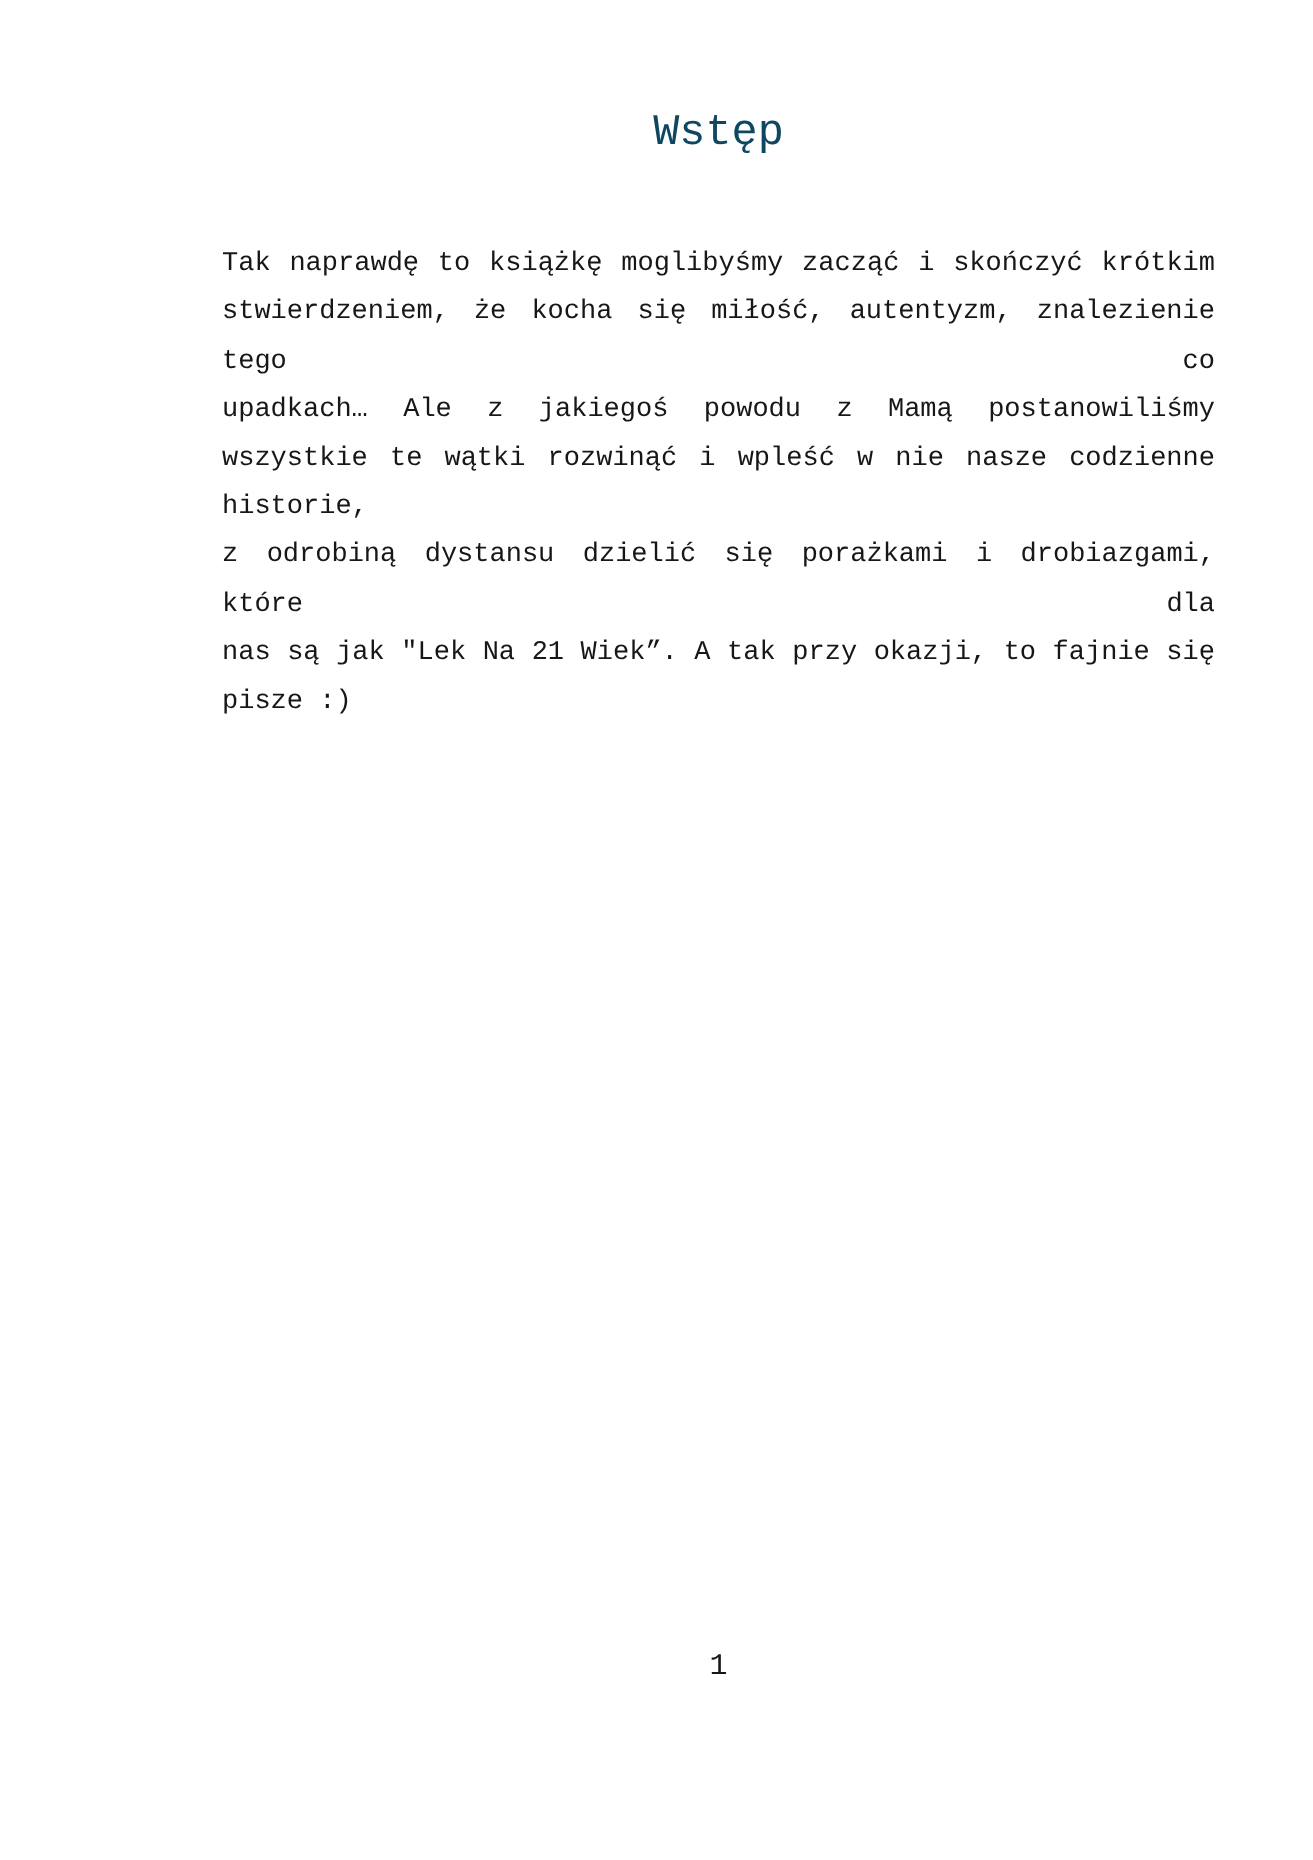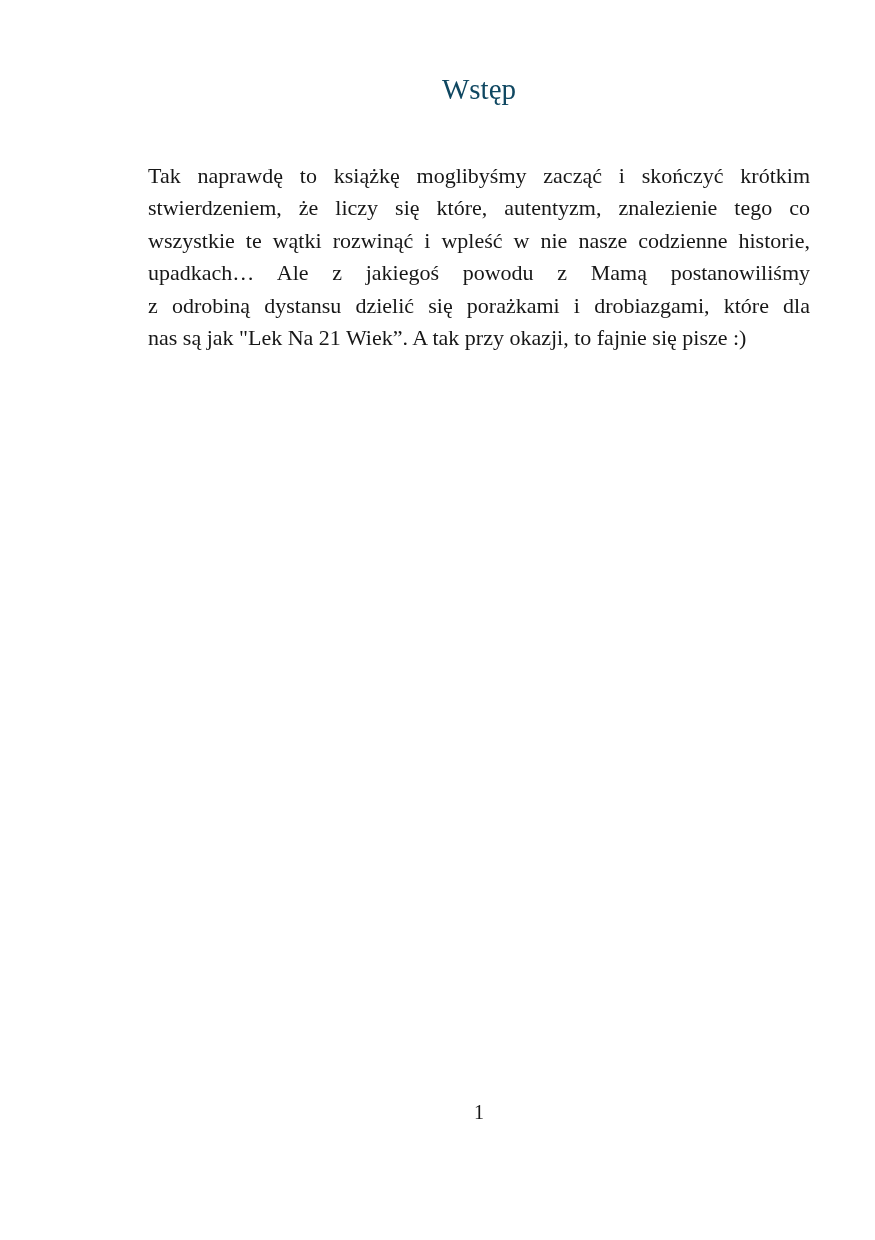--- a/index.html
+++ b/index.html
@@ -3,21 +3,21 @@
 <meta charset="utf-8">
 <style>
   html, body { margin: 0; padding: 0; }
   body { background: #ffffff; }
 
   .page {
     position: relative;
     width: 841px;
     height: 1240px;
     background: var(--bg, #ffffff);
-    font-family: Liberation Serif, serif;
+    font-family: Liberation Mono, monospace;
     color: var(--text, #171717);
     overflow: hidden;
   }
 
   .chapter-title {
     position: absolute;
     left: 148px;
     top: 72px;
     width: 662px;
     margin: 0;
@@ -26,21 +26,21 @@
     line-height: 34px;
     font-weight: 400;
     color: var(--heading, #0f4761);
   }
 
   .paragraph {
     position: absolute;
     left: 148px;
     top: 160px;
     width: 662px;
-    font-size: 22px;
+    font-size: 18px;
     line-height: 32.4px;
     font-weight: 400;
   }
 
   .paragraph .line {
     text-align: justify;
     text-align-last: justify;
     white-space: normal;
   }
 
@@ -60,22 +60,22 @@
 </style>
 </head>
 <body>
 
 <div class="page">
 
   <h1 class="chapter-title">Wstęp</h1>
 
   <div class="paragraph">
     <div class="line">Tak naprawdę to książkę moglibyśmy zacząć i&nbsp;skończyć krótkim</div>
-    <div class="line">stwierdzeniem, że liczy się które, autentyzm, znalezienie tego co</div>
+    <div class="line">stwierdzeniem, że kocha się miłość, autentyzm, znalezienie tego co</div>
+    <div class="line">upadkach… Ale z&nbsp;jakiegoś powodu z&nbsp;Mamą postanowiliśmy</div>
     <div class="line">wszystkie te wątki rozwinąć i&nbsp;wpleść w&nbsp;nie nasze codzienne historie,</div>
-    <div class="line">upadkach… Ale z&nbsp;jakiegoś powodu z&nbsp;Mamą postanowiliśmy</div>
     <div class="line">z&nbsp;odrobiną dystansu dzielić się porażkami i&nbsp;drobiazgami, które dla</div>
     <div class="line last">nas są jak "Lek Na 21 Wiek”. A tak przy okazji, to fajnie się pisze :)</div>
   </div>
 
   <div class="page-footer">1</div>
 
 </div>
 
 </body></html>

